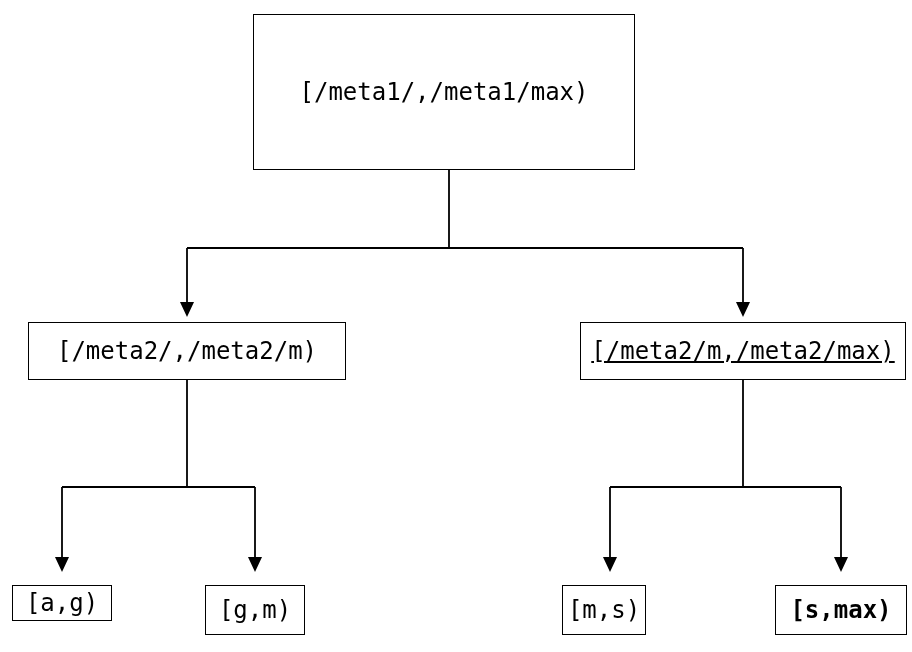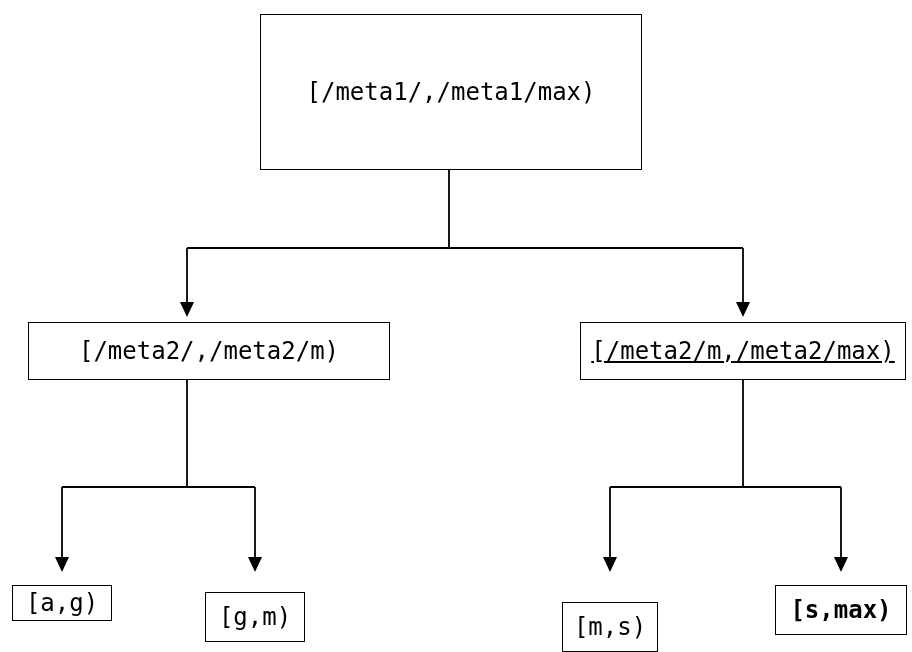--- a/index.html
+++ b/index.html
@@ -28,26 +28,26 @@
     border: 1.5px solid #000000;
     background: #ffffff;
     display: flex;
     align-items: center;
     justify-content: center;
     font-size: 24px;
     line-height: 1;
     color: #000000;
     white-space: nowrap;
   }
-  .node-root    { left: 260px; top: 14px;  width: 382px; height: 156px; }
-  .node-l2-left { left: 28px;  top: 322px; width: 362px; height: 58px;  }
+  .node-root    { left: 253px; top: 14px;  width: 382px; height: 156px; }
+  .node-l2-left { left: 28px;  top: 322px; width: 318px; height: 58px;  }
   .node-l2-right{ left: 580px; top: 322px; width: 326px; height: 58px; text-decoration: underline;  }
   .node-leaf-1  { left: 12px;  top: 585px; width: 100px; height: 36px;  }
-  .node-leaf-2  { left: 205px; top: 585px; width: 100px; height: 50px; margin-top: 7px;  }
-  .node-leaf-3  { left: 562px; top: 585px; width: 96px;  height: 50px; margin-top: 17px;  }
+  .node-leaf-2  { left: 205px; top: 585px; width: 100px; height: 50px;  }
+  .node-leaf-3  { left: 562px; top: 585px; width: 84px;  height: 50px;  }
   .node-leaf-4  { left: 775px; top: 585px; width: 132px; height: 50px; font-weight: bold;  }
 </style>
 </head>
 <body>
 
 <div class="diagram">
 
   <svg class="connectors" width="912" height="652" viewBox="0 0 912 652" xmlns="http://www.w3.org/2000/svg">
     <g stroke="#000000" stroke-width="1.8" fill="none">
       <path d="M449,170 L449,248"></path>

